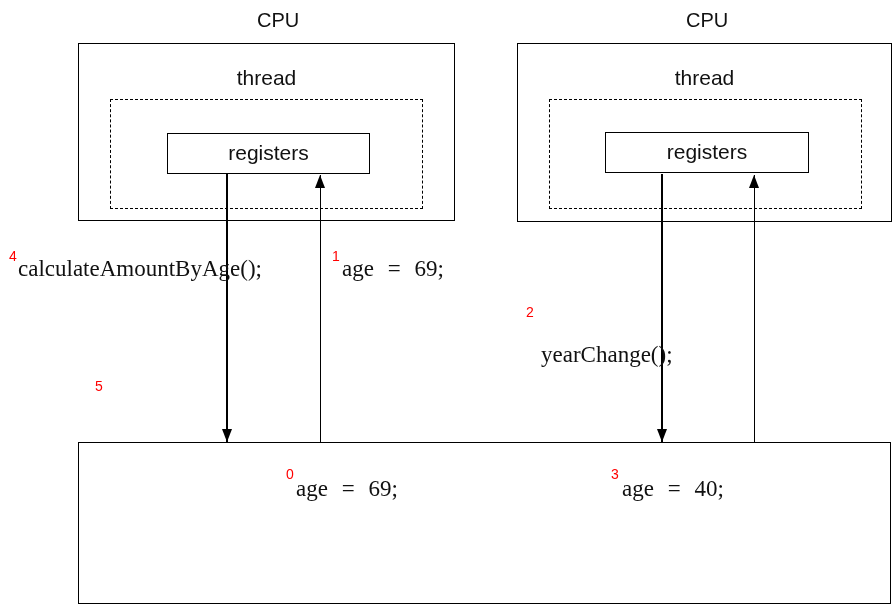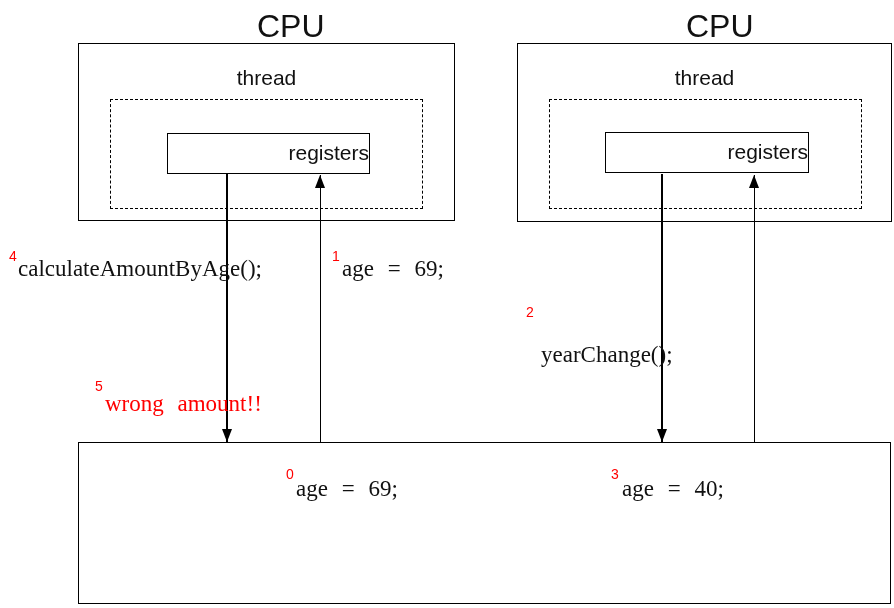--- a/index.html
+++ b/index.html
@@ -20,34 +20,34 @@
     position: absolute;
     box-sizing: border-box;
     border: 1.5px solid var(--line, #000000);
     background: transparent;
   }
   .box.dashed {
     border-style: dashed;
   }
   .cpu-title {
     position: absolute;
-    font-size: 32px;
+    font-size: 20px;
     line-height: 1.1;
     white-space: nowrap;
   }
   .thread-label {
     position: absolute;
     font-size: 21px;
     text-align: center;
     white-space: nowrap;
   }
   .registers-label {
     display: block;
     width: 100%;
-    text-align: right;
+    text-align: center;
     font-size: 21px;
     line-height: 38px;
     white-space: nowrap;
   }
   .varrow {
     position: absolute;
     width: 1.6px;
     background: var(--line, #000000);
   }
   .head {
@@ -127,21 +127,20 @@
   <span class="num" style="left:9px; top:248px;">4</span>
   <span class="code" style="left:18px; top:256px;">calculateAmountByAge();</span>
 
   <span class="num" style="left:332px; top:248px;">1</span>
   <span class="code" style="left:342px; top:256px;">age = 69;</span>
 
   <span class="num" style="left:526px; top:304px;">2</span>
   <span class="code" style="left:541px; top:321px;margin-top:21px;">yearChange();</span>
 
   <span class="num" style="left:95px; top:378px;">5</span>
-  <span class="code red" style="left:105px; top:391px;">wrong amount!!</span>
 
   <span class="num" style="left:286px; top:466px;">0</span>
   <span class="code" style="left:296px; top:476px;">age = 69;</span>
 
   <span class="num" style="left:611px; top:466px;">3</span>
   <span class="code" style="left:622px; top:476px;">age = 40;</span>
 
 </div>
 
 </body></html>

